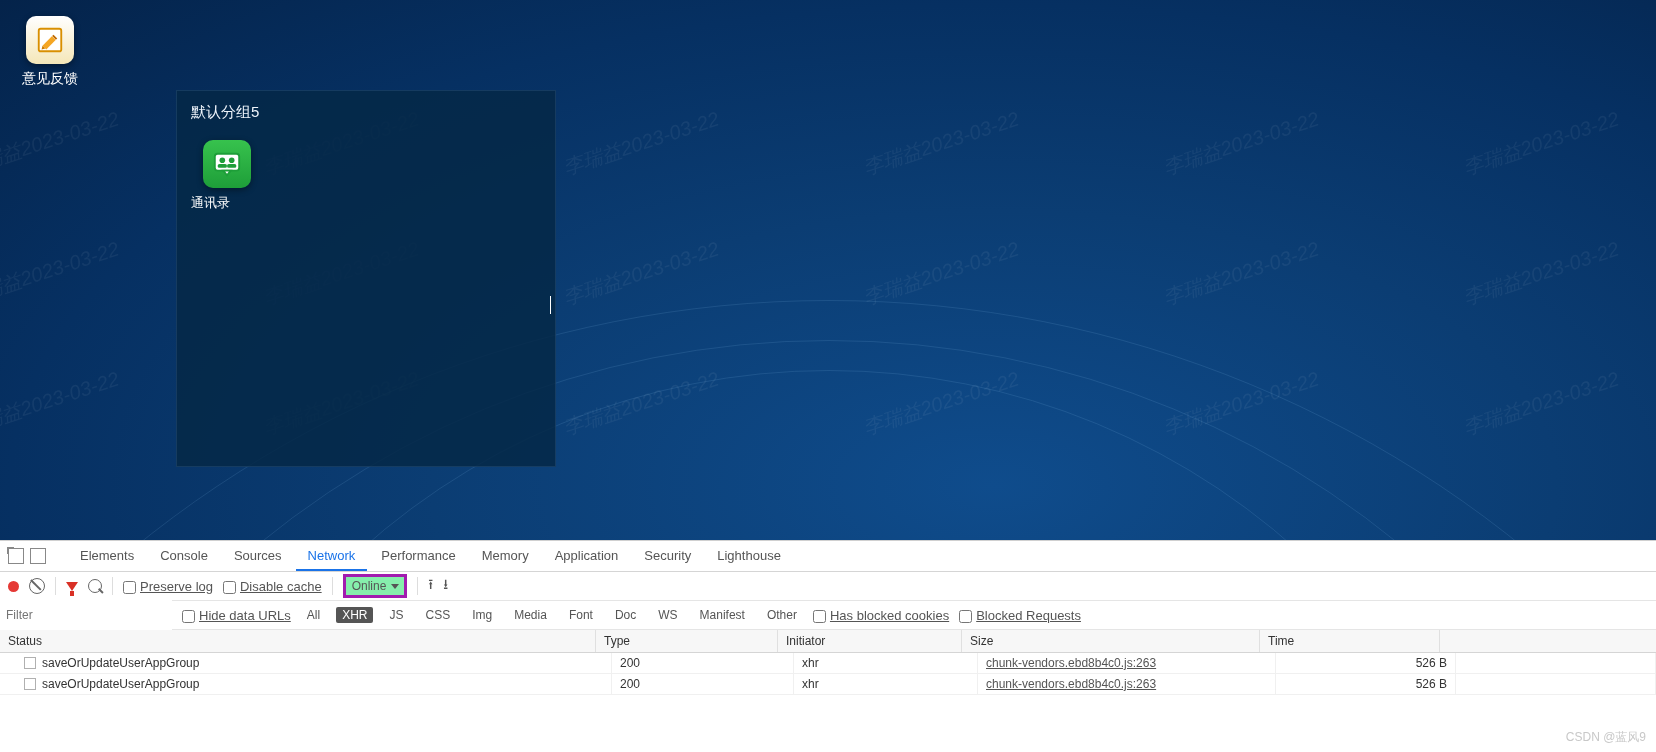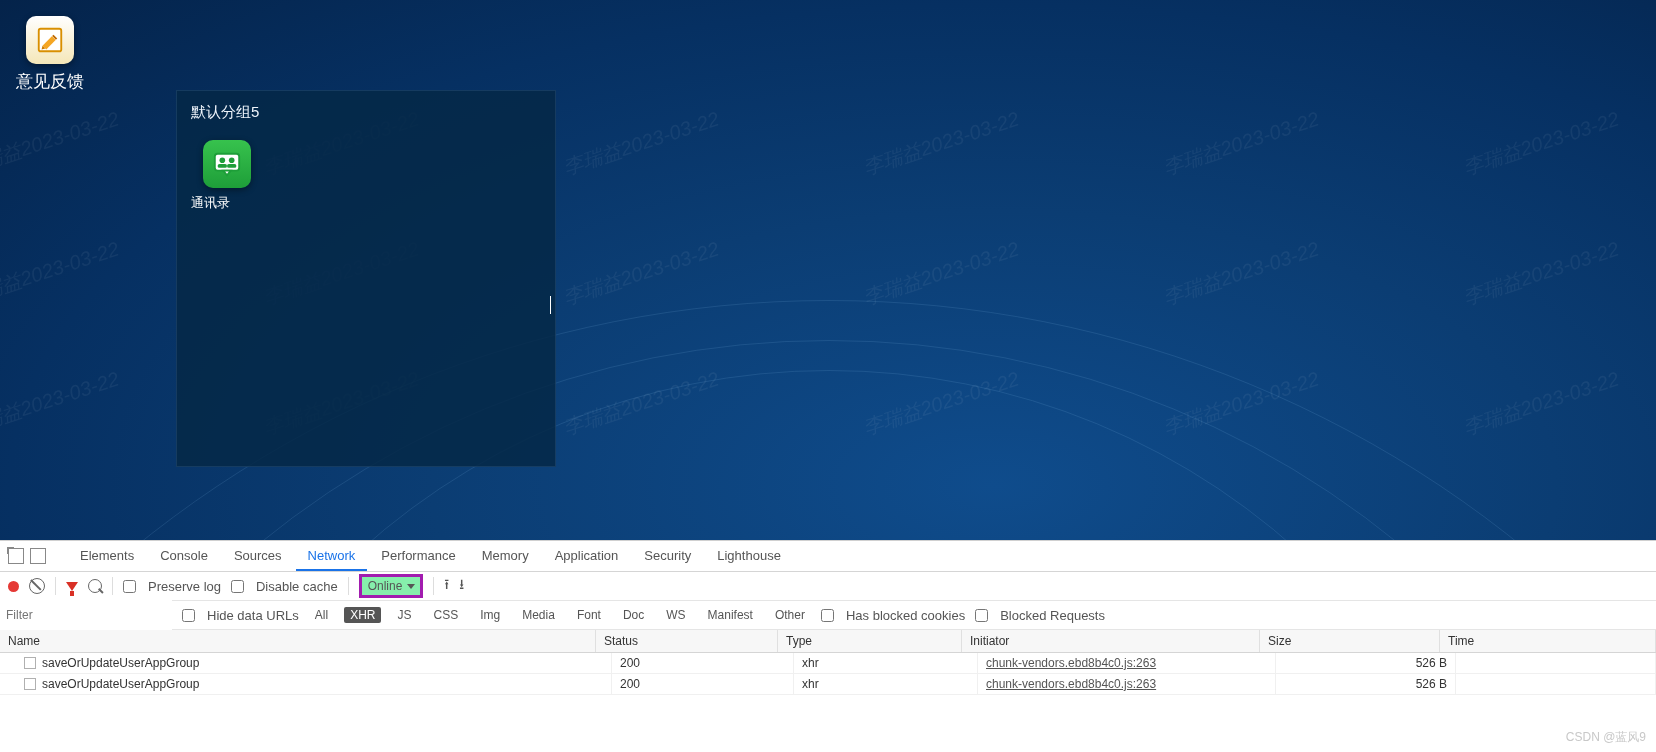--- a/index.html
+++ b/index.html
@@ -13,21 +13,21 @@
   .wm7 { left:560px; top:130px; } .wm8 { left:560px; top:260px; } .wm9 { left:560px; top:390px; }
   .wm10{ left:860px; top:130px; } .wm11{ left:860px; top:260px; } .wm12{ left:860px; top:390px; }
   .wm13{ left:1160px; top:130px;} .wm14{ left:1160px; top:260px;} .wm15{ left:1160px; top:390px;}
   .wm16{ left:1460px; top:130px;} .wm17{ left:1460px; top:260px;} .wm18{ left:1460px; top:390px;}
   
   .arc { position:absolute; border:1px solid rgba(160,210,255,0.12); border-radius:50%; }
   .arc1 { width:2200px; height:2200px; left:calc(50% - 1100px); top:300px; }
   .arc2 { width:1800px; height:1800px; left:calc(50% - 900px); top:340px; }
   .arc3 { width:1400px; height:1400px; left:calc(50% - 700px); top:370px; }
   
-  .desk-icon { position:absolute; width:72px; text-align:center; color:#fff; font-size:17px; cursor:default;}
+  .desk-icon { position:absolute; width:72px; text-align:center; color:#fff; font-size:14px; cursor:default;}
   .desk-icon .tile { width:48px; height:48px; margin:0 auto 6px; border-radius:10px; display:flex; align-items:center; justify-content:center; box-shadow:0 2px 6px rgba(0,0,0,0.4);}
   .feedback-icon { left:14px; top:16px; }
   .feedback-icon .tile { background:linear-gradient(#fff,#f5e7b8); }
   .feedback-icon .tile svg { width:30px; height:30px; }
   
   .panel { position:absolute; left:176px; top:90px; width:378px; height:375px; background:rgba(5,40,70,0.85); border:1px solid rgba(120,170,220,0.15); }
   .panel-title { color:#eef4fb; font-size:15px; padding:12px 14px 10px; }
   .panel-icon { width:72px; text-align:left; color:#fff; font-size:13px; margin:8px 0 0 14px; }
   .panel-icon .tile { width:48px; height:48px; margin:0 auto 6px; border-radius:10px; background:linear-gradient(#37c24d,#1e9e39); display:flex; align-items:center; justify-content:center; box-shadow:0 2px 6px rgba(0,0,0,0.4);}
   .caret { position:absolute; width:1px; height:18px; background:#fff; left:550px; top:296px; animation:blink 1s step-end infinite;}
@@ -42,21 +42,21 @@
   .tab.active { color:#1a73e8; border-bottom-color:#1a73e8; }
   .toolbar { display:flex; align-items:center; height:28px; border-bottom:1px solid #e5e5e5; padding:0 8px; gap:10px; color:#555;}
   .dot-red { width:11px; height:11px; background:#e53935; border-radius:50%; }
   .stop-icon { width:14px; height:14px; border:1.5px solid #666; border-radius:50%; position:relative;}
   .stop-icon::after { content:""; position:absolute; width:14px; height:1.5px; background:#666; transform:rotate(45deg); left:-1px; top:5px;}
   .sep { width:1px; height:18px; background:#ddd; }
   .funnel { width:0; height:0; border-left:6px solid transparent; border-right:6px solid transparent; border-top:9px solid #d93025; position:relative;}
   .funnel::after { content:""; position:absolute; left:-2px; top:0px; width:4px; height:5px; background:#d93025;}
   .mag { width:12px; height:12px; border:1.5px solid #666; border-radius:50%; position:relative;}
   .mag::after { content:""; position:absolute; width:6px; height:1.5px; background:#666; transform:rotate(45deg); left:9px; top:10px;}
-  .chk { display:flex; align-items:center; gap:12px; }
+  .chk { display:flex; align-items:flex-end; gap:4px;text-decoration:underline; }
   .chk input { margin:0; }
   .sel { border:3px solid #a21caf; height:18px; padding:0 18px 0 6px; font-size:12px; display:flex; align-items:center; position:relative; background:#86efac;}
   .sel::after { content:""; position:absolute; right:5px; top:7px; border-left:4px solid transparent; border-right:4px solid transparent; border-top:5px solid #555;}
   .upload-icon, .download-icon { font-size:14px; color:#555; cursor:pointer; }
   
   .filterbar { display:flex; align-items:center; height:28px; border-bottom:1px solid #e5e5e5; padding:0 0 0 0; gap:10px; color:#555; flex-wrap:nowrap;}
   .filterbar input[type=text] { border:none; outline:none; width:160px; height:30px; padding:0 6px; font-size:12px; color:#333;}
   .pill { padding:1px 6px; cursor:pointer; border-radius:2px; font-size:12px;}
   .pill.active { background:#555; color:#fff; }
   
@@ -195,21 +195,20 @@
           <span>Has blocked cookies</span>
         </label>
       <label class="chk">
           <input type="checkbox" style=""> 
           <span>Blocked Requests</span>
         </label>
     </div>
 
     <div class="net-table">
       <div class="net-head">
-        <div class="cell">Name</div>
         <div class="cell">Status</div>
         <div class="cell">Type</div>
         <div class="cell">Initiator</div>
         <div class="cell">Size</div>
         <div class="cell">Time</div>
       </div>
       <div id="net-rows">
           <div class="net-row">
             <div class="cell name">
               <span class="box"></span>

